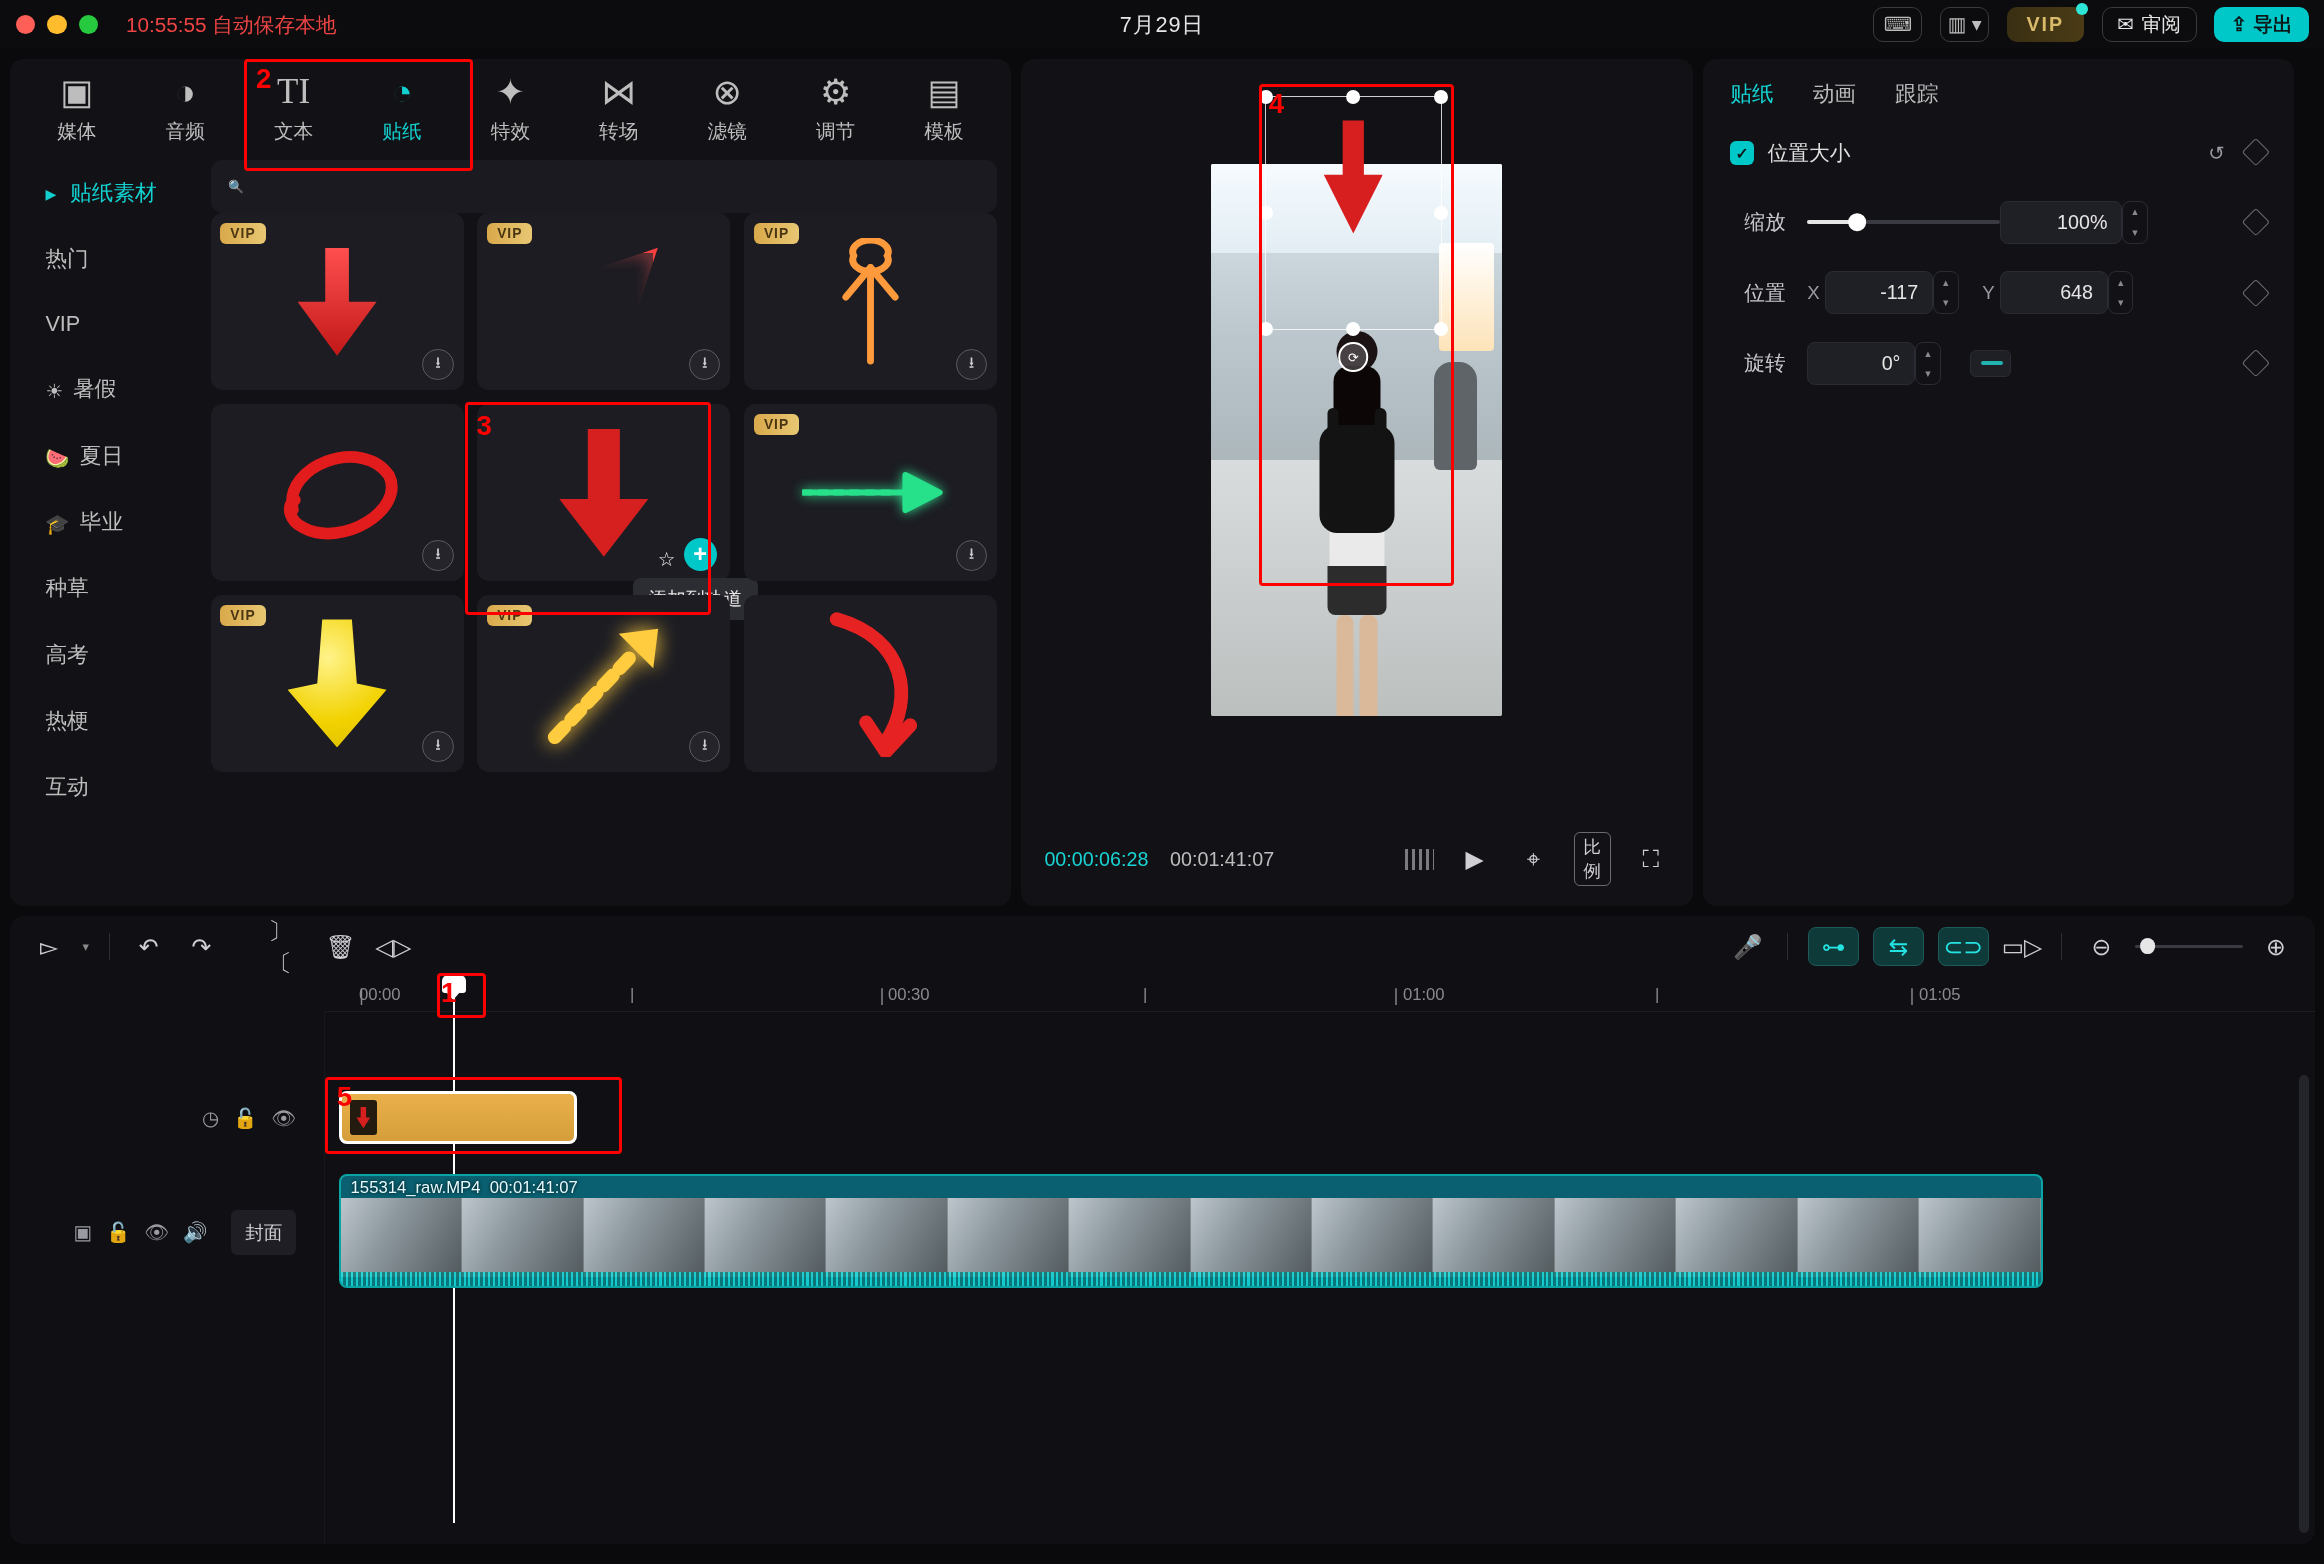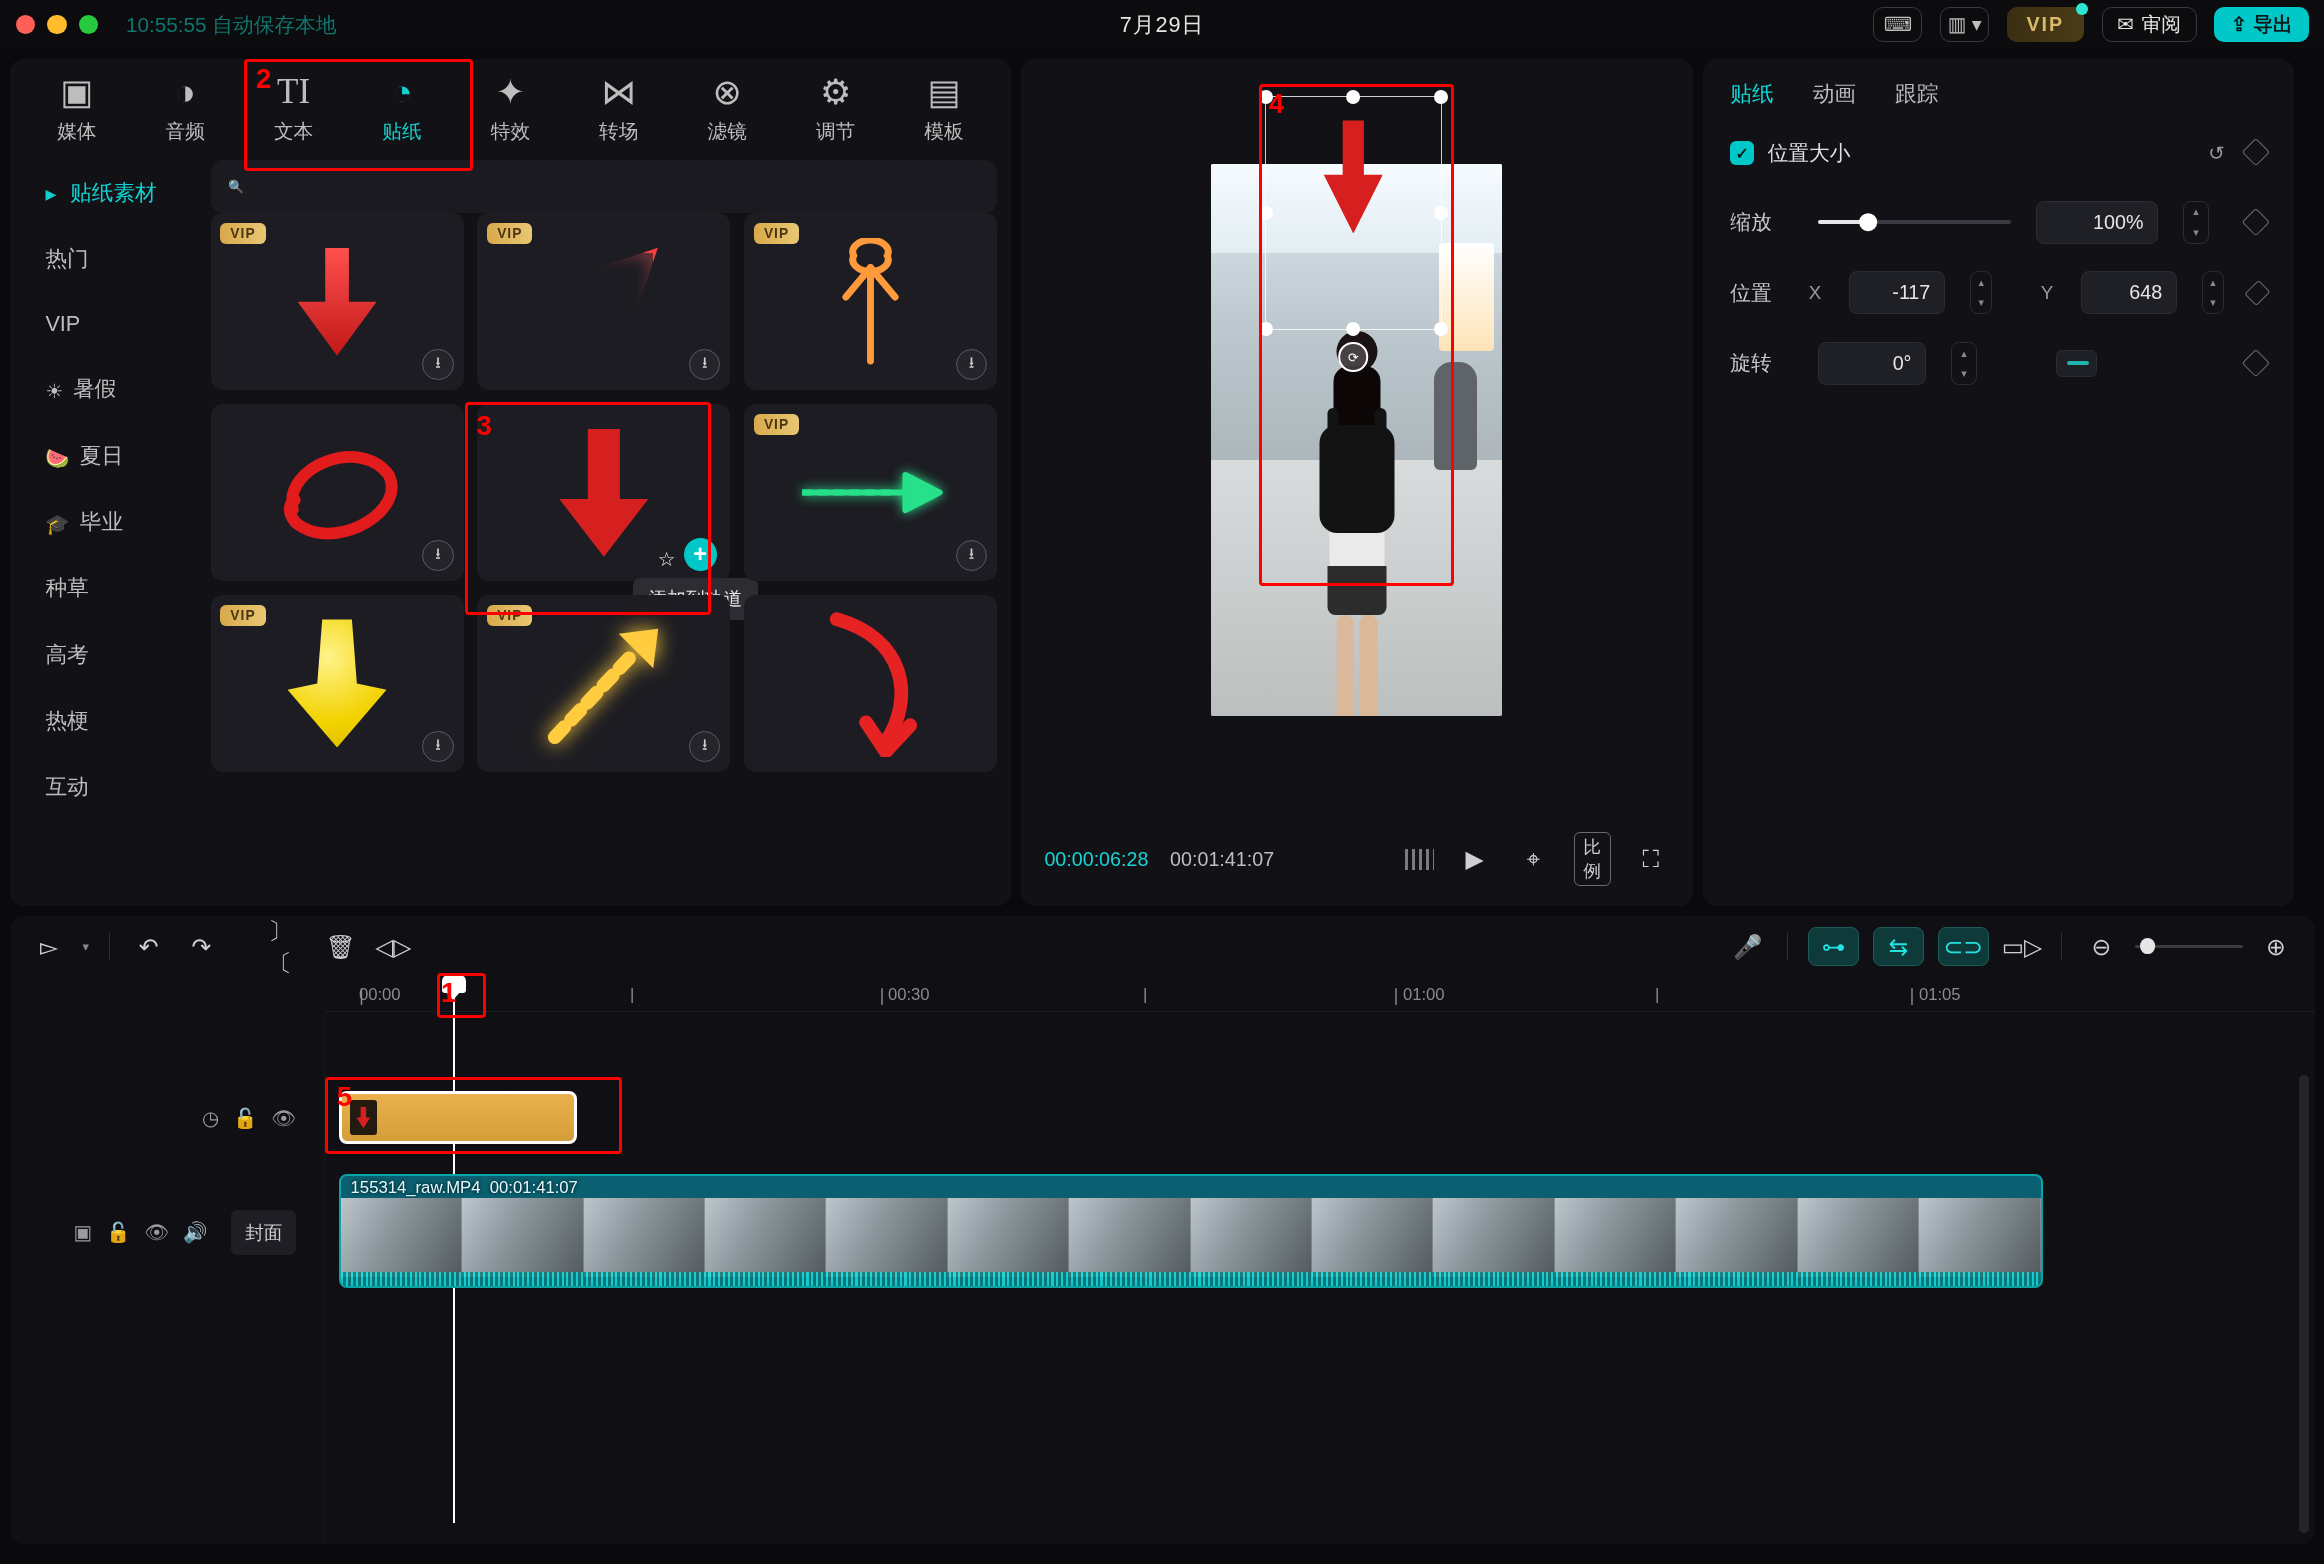--- a/index.html
+++ b/index.html
@@ -3,21 +3,21 @@
 <meta charset="utf-8">
 <style>
 * { margin: 0; padding: 0; box-sizing: border-box; font-family: -apple-system, "PingFang SC", sans-serif; }
 body { background: #0a0a0c; color: #e0e0e0; font-size: 12.8px; width: 2325px; height: 1564px; overflow: hidden; transform-origin: top left; }
 
 
 .titlebar { height: 49px; display: flex; align-items: center; padding: 0 15.8px; background: #0c0c0e; }
 .traffic { display: flex; gap: 11.8px; }
 .traffic span { width: 19.7px; height: 19.7px; border-radius: 50%; }
 .close-dot{ background: #ff5f56; } .min-dot{ background: #ffbd2e; } .max-dot{ background: #27c93f; }
-.title-left { margin-left: 27.6px; color: #0f766e; font-size: 20.7px; }
+.title-left { margin-left: 27.6px; color: #ef4444; font-size: 20.7px; }
 .title-center { position: absolute; left: 50%; transform: translateX(-50%); color: #e6e6e6; font-size: 21.7px; letter-spacing: 1px; }
 .title-right { margin-left: auto; display: flex; gap: 17.7px; align-items: center; }
 .hdr-btn { width: 49px; height: 35px; border: 1.5px solid #3a3a3f; border-radius: 9.9px; display: flex; align-items: center; justify-content: center; color: #bdbdbd; font-size: 19.7px; }
 .vip-pill { background: linear-gradient(90deg,#3a2f13,#4a3b15); border: none; color: #d9b96a; font-weight: 700; width: 77px; letter-spacing: 2px; position: relative; }
 .vip-pill::after { content: ""; position: absolute; top: -3.9px; right: -3.9px; width: 11.8px; height: 11.8px; background: #2ee6d6; border-radius: 50%; }
 .review-btn { width: 95px; gap: 7.9px; font-size: 19.7px; color: #e6e6e6; }
 .export-btn { background: #00c8c8; border: none; color: #0b1b1b; font-weight: 600; width: 95px; gap: 5.9px; }
 
 
 .main { display: flex; gap: 9.9px; padding: 9.9px; height: 867px; }
@@ -106,21 +106,21 @@
 
 
 .insp-panel { width: 591px; display: flex; flex-direction: column; padding: 0; }
 .insp-tabs { display: flex; gap: 39px; padding: 19.7px 27.6px 15.8px; font-size: 21.7px; }
 .insp-tab { color: #bdbdbd; }
 .insp-tab.active { color: #14d2d2; }
 .insp-body { padding: 5.9px 27.6px; }
 .insp-section-hdr { display: flex; align-items: center; gap: 13.8px; font-size: 20.7px; padding: 9.9px 0 19.7px; }
 .chk { width: 23.6px; height: 23.6px; background: #00c8c8; border-radius: 5.9px; display: flex; align-items: center; justify-content: center; color: #0a1616; font-size: 15.8px; font-weight:700; }
 .hdr-icons { margin-left: auto; display: flex; gap: 21.7px; color: #9a9aa2; font-size: 19.7px; }
-.insp-row { display: flex; align-items: center; gap: 25px; padding: 13.8px 0; }
+.insp-row { display: flex; align-items: center; gap: 0; padding: 13.8px 0; margin-left: 14px; }
 .insp-label { width: 63px; color: #c8c8cc; font-size: 20.7px; }
 .slider { flex: 1; max-width: 193px; height: 3.9px; background: #3a3a42; border-radius: 2px; position: relative; }
 .slider-fill { position: absolute; left:0; top:0; bottom:0; width: 26%; background: #e6e6e6; border-radius: 2px; }
 .slider-thumb { position: absolute; left:26%; top: 50%; transform: translate(-50%,-50%); width: 17.7px; height: 17.7px; background: #fff; border-radius: 50%; }
 .num-box { background: #1f1f26; border-radius: 7.9px; height: 43px; display: flex; align-items: center; justify-content: flex-end; padding: 0 13.8px; color: #e6e6e6; font-size: 19.7px; width: 122px; border:1px solid #2b2b33; }
 .num-box.sm { width: 108px; }
 .spin { width: 25.6px; height: 43px; display: flex; flex-direction: column; justify-content: center; border:1px solid #2b2b33; border-radius: 7.9px; }
 .spin span{height:50%;display:flex;align-items:center;justify-content:center;color:#8a8a8a;font-size:10.8px;}
 .diamond { width: 19.7px; height: 19.7px; transform: rotate(45deg); border: 1.5px solid #6a6a72; border-radius: 3px; margin-left: auto; }
 .axis-lbl { color: #9a9aa2; font-size: 18.7px; width: 17.7px; }

